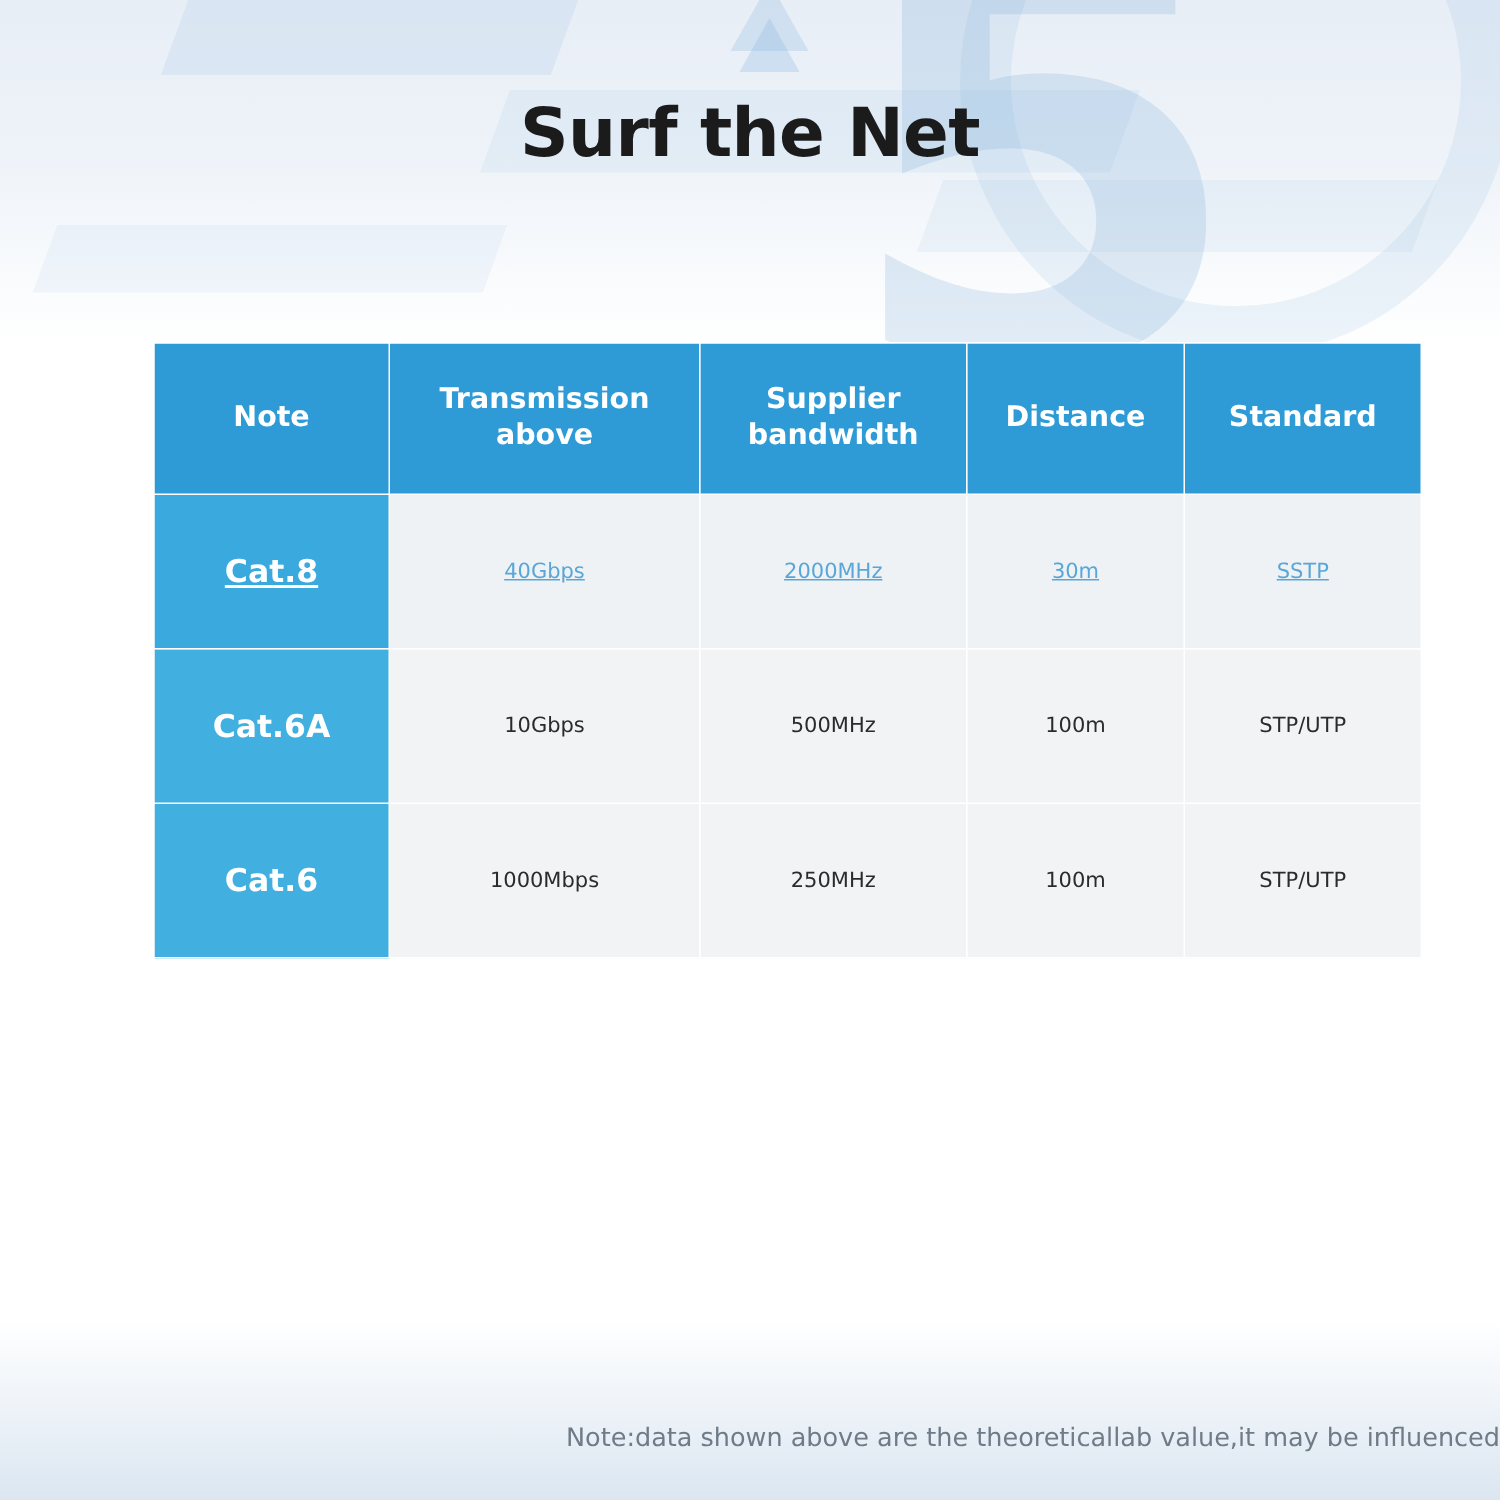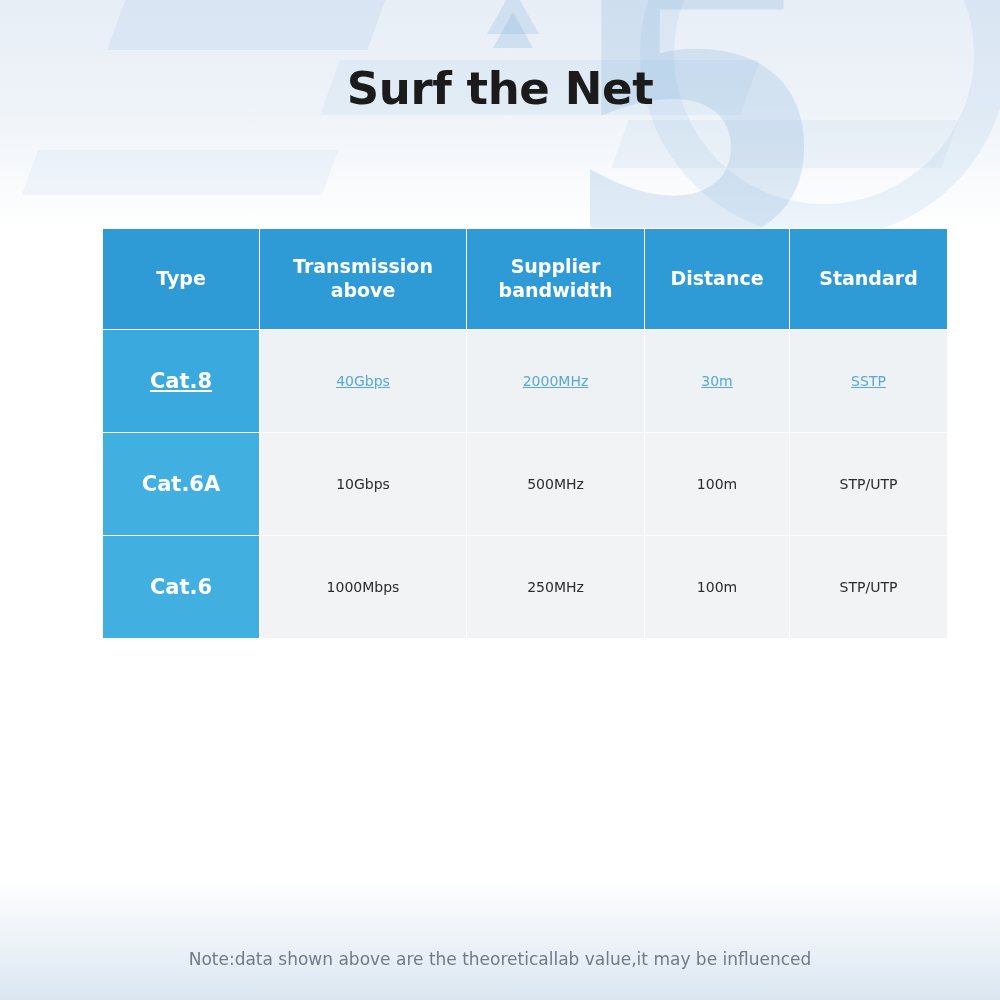--- a/index.html
+++ b/index.html
@@ -146,21 +146,21 @@
     background: #3aa9dd;
     color: #ffffff;
   }
 
   
   .note {
     position: absolute;
     left: 0;
     right: 0;
     top: 946px;
-    text-align: center;
+    text-align: right;
     color: #6f7c88;
     font-size: 17px;
     line-height: 1.55;
     font-family: "DejaVu Sans", sans-serif;
   }
 </style>
 </head>
 <body>
 
 <div class="bg-wrap">
@@ -185,21 +185,21 @@
     <colgroup>
       <col class="c-type">
         <col class="c-rate">
         <col class="c-freq">
         <col class="c-dist">
         <col class="c-std">
     </colgroup>
     <thead>
       <tr>
         <th>
-          <span>Type</span>
+          <span>Note</span>
         </th>
         <th>
           <span>Transmission</span><br>
           <span>above</span>
         </th>
         <th>
           <span>Supplier</span><br>
           <span>bandwidth</span>
         </th>
         <th>

